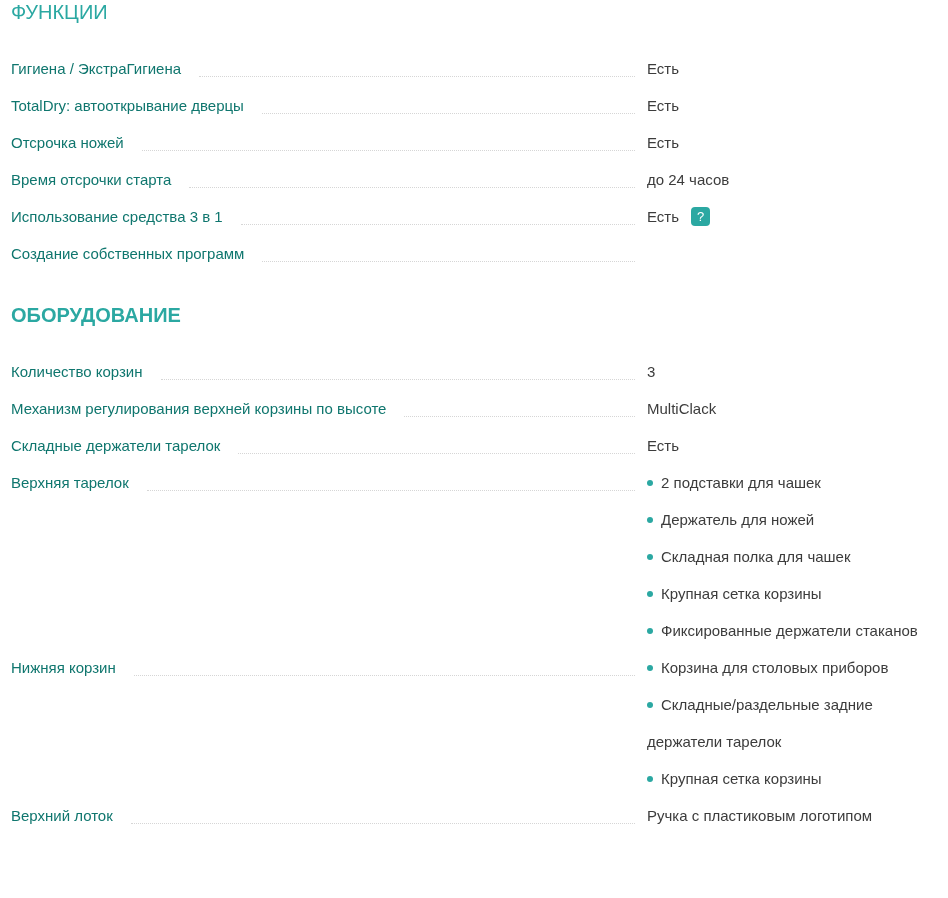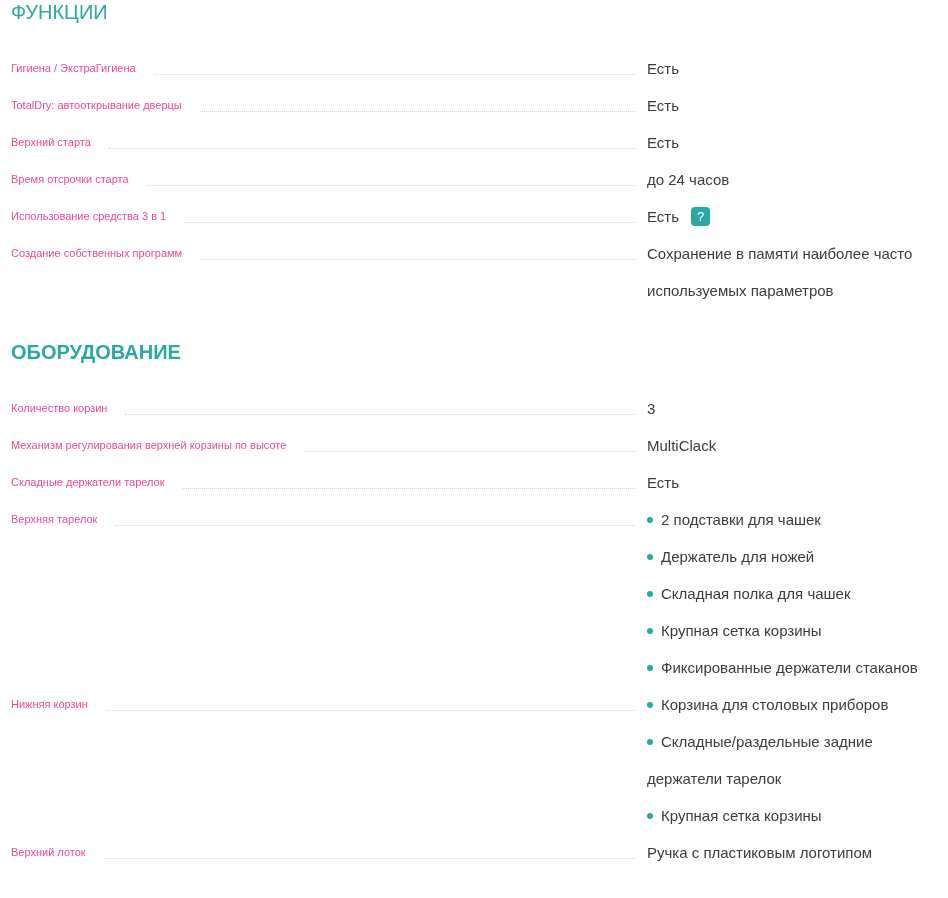--- a/index.html
+++ b/index.html
@@ -27,23 +27,23 @@
     font-weight: bold;
   }
   .spec-row {
     display: grid;
     grid-template-columns: 636px 1fr;
     align-items: start;
   }
   .spec-label-cell {
     display: flex;
     align-items: baseline;
-    font-size: 11px;
+    font-size: 15px;
     line-height: 37px;
-    color: #ec4899;
+    color: #0f766e;
     gap: 8px;
   }
   .spec-label-cell .label-text { white-space: nowrap; }
   .leader {
     flex: 1 1 auto;
     min-width: 18px;
     margin: 0 12px 0 10px;
     border-bottom: 1px dotted #d6d6d6;
     position: relative;
     top: 3px;
@@ -97,21 +97,21 @@
     <div class="spec-row">
       <div class="spec-label-cell">
         <span class="label-text">TotalDry: автооткрывание дверцы</span>
         <span class="leader"></span>
       </div>
       <div class="spec-value">Есть</div>
     </div>
 
     <div class="spec-row">
       <div class="spec-label-cell">
-        <span class="label-text">Верхний старта</span>
+        <span class="label-text">Отсрочка ножей</span>
         <span class="leader"></span>
       </div>
       <div class="spec-value">Есть</div>
     </div>
 
     <div class="spec-row">
       <div class="spec-label-cell">
         <span class="label-text">Время отсрочки старта</span>
         <span class="leader"></span>
       </div>
@@ -127,21 +127,20 @@
         <span>Есть</span>
         <span class="help-badge">?</span>
       </div>
     </div>
 
     <div class="spec-row">
       <div class="spec-label-cell">
         <span class="label-text">Создание собственных программ</span>
         <span class="leader"></span>
       </div>
-      <div class="spec-value">Сохранение в памяти наиболее часто используемых параметров</div>
     </div>
   </div>
 
   <div class="section">
     <h2 class="section-title">ОБОРУДОВАНИЕ</h2>
 
     <div class="spec-row">
       <div class="spec-label-cell">
         <span class="label-text">Количество корзин</span>
         <span class="leader"></span>

